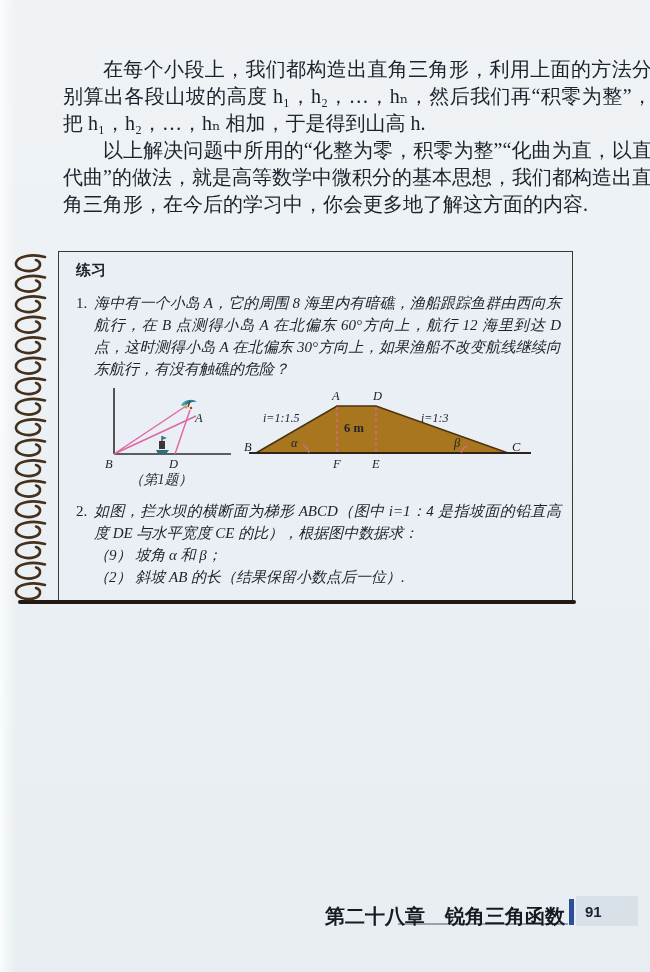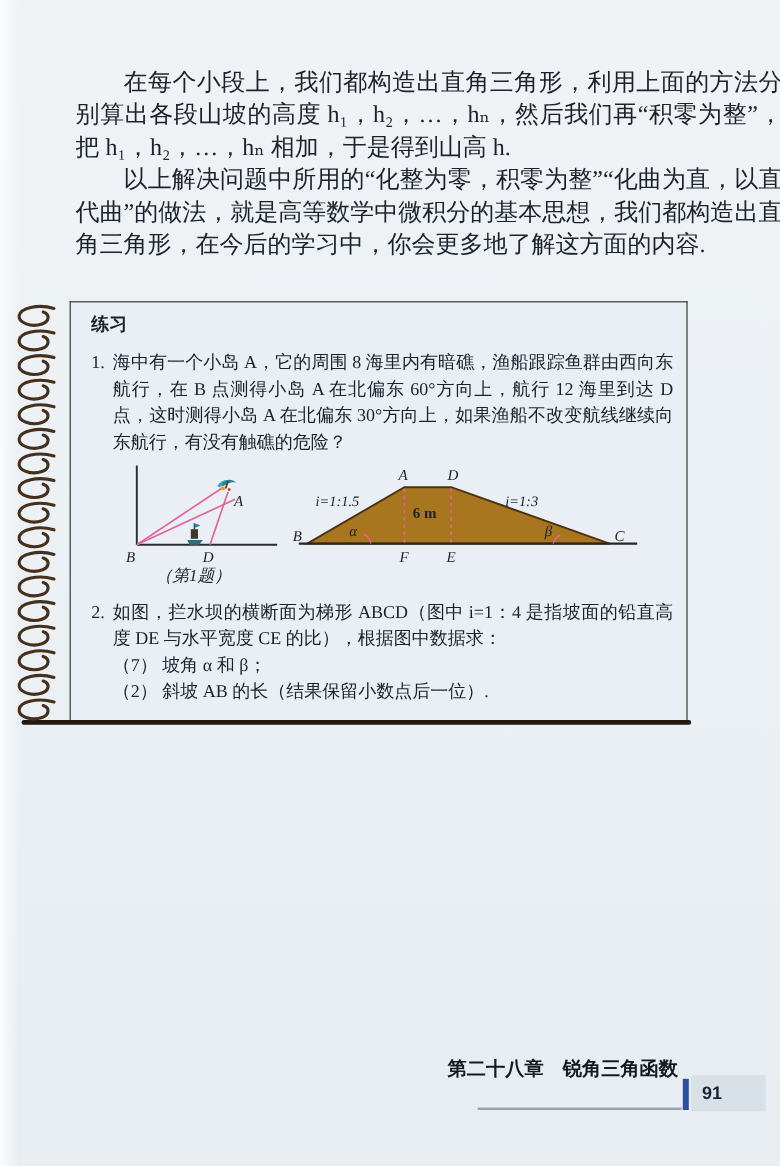--- a/index.html
+++ b/index.html
@@ -19,37 +19,37 @@
   .panel{position:absolute;left:58px;top:251px;width:515px;height:352px;
          background:#e9eff4;border:1.6px solid #3a3a36;border-bottom:none;box-sizing:border-box;}
   .notebook-bottom{position:absolute;left:18px;top:600px;width:558px;height:4px;
          background:#221a10;border-radius:2px;}
   .spiral{position:absolute;left:12px;top:253px;}
 
   .panel-heading{position:absolute;left:17px;top:9px;font-size:15px;font-weight:bold;}
   .prob{position:absolute;display:flex;font-size:15px;line-height:22px;}
   .prob .pnum{flex:0 0 18px;}
   .prob .ptext{width:467px;text-align:justify;}
-  .prob .ptext div{margin:0;}
+  .prob .ptext div{margin:0;font-style:italic;}
   #prob1{left:17px;top:40px;}
   #prob2{left:17px;top:248px;}
 
   .figcap{position:absolute;font-size:14px;text-align:center;font-style:italic;}
   #fig1{position:absolute;left:42px;top:134px;}
   #fig2{position:absolute;left:184px;top:132px;}
   #cap1{left:27px;top:219px;width:150px;}
   #cap2{left:182px;top:219px;width:225px;}
 
   .mathlab{font-family:"Liberation Serif",serif;font-style:italic;font-size:12.5px;fill:#20242c;}
   .slopelab{font-family:"Liberation Serif",serif;font-style:italic;font-size:12px;fill:#20242c;}
   .plainlab{font-family:"Liberation Serif",serif;font-size:12.5px;fill:#20242c;}
 
   
   .footer-rule{position:absolute;left:398px;top:923px;width:170px;height:1.5px;background:#98a2ac;}
-  .footer-chapter{position:absolute;top:881px;right:85px;font-size:16px;font-weight:bold;color:#141922;}
+  .footer-chapter{position:absolute;top:903px;right:85px;font-size:20px;font-weight:bold;color:#141922;}
   .footer-bar{position:absolute;left:569px;top:899px;width:5px;height:26px;background:#2b4f9d;}
   .pagenum-bg{position:absolute;left:576px;top:896px;width:62px;height:30px;background:#d8e0e8;
               display:flex;align-items:center;}
   .pagenum-bg span{margin-left:9px;font-size:15px;font-weight:bold;color:#1a2233;
               font-family:"Liberation Sans","DejaVu Sans",sans-serif;}
 </style>
 </head>
 <body>
 
 <div class="page">
@@ -118,21 +118,21 @@
       <text class="slopelab" x="178" y="38">i=1:3</text>
       <text class="plainlab" x="101" y="48" style="font-weight:bold">6 m</text>
       <text class="mathlab" x="48" y="63">α</text>
       <text class="mathlab" x="211" y="63">β</text>
     </svg>
 
     <div class="prob" id="prob2">
       <span class="pnum">2.</span>
       <div class="ptext">
         <div>如图，拦水坝的横断面为梯形 ABCD（图中 i=1：4 是指坡面的铅直高度 DE 与水平宽度 CE 的比），根据图中数据求：</div>
-        <div>（7） 坡角 α 和 β；</div>
+        <div>（9） 坡角 α 和 β；</div>
         <div>（2） 斜坡 AB 的长（结果保留小数点后一位）.</div>
       </div>
     </div>
   </div>
 
   <div class="notebook-bottom"></div>
 
   <svg class="spiral" width="38" height="350" viewBox="0 0 38 350">
     <defs>
       <path id="ring" d="M33,4 C19,0 5,4 4,10 C3,16 14,20 23,17 C29,15 30,9 24,7" fill="none" stroke="#45301b" stroke-width="2.6" stroke-linecap="round"></path>

